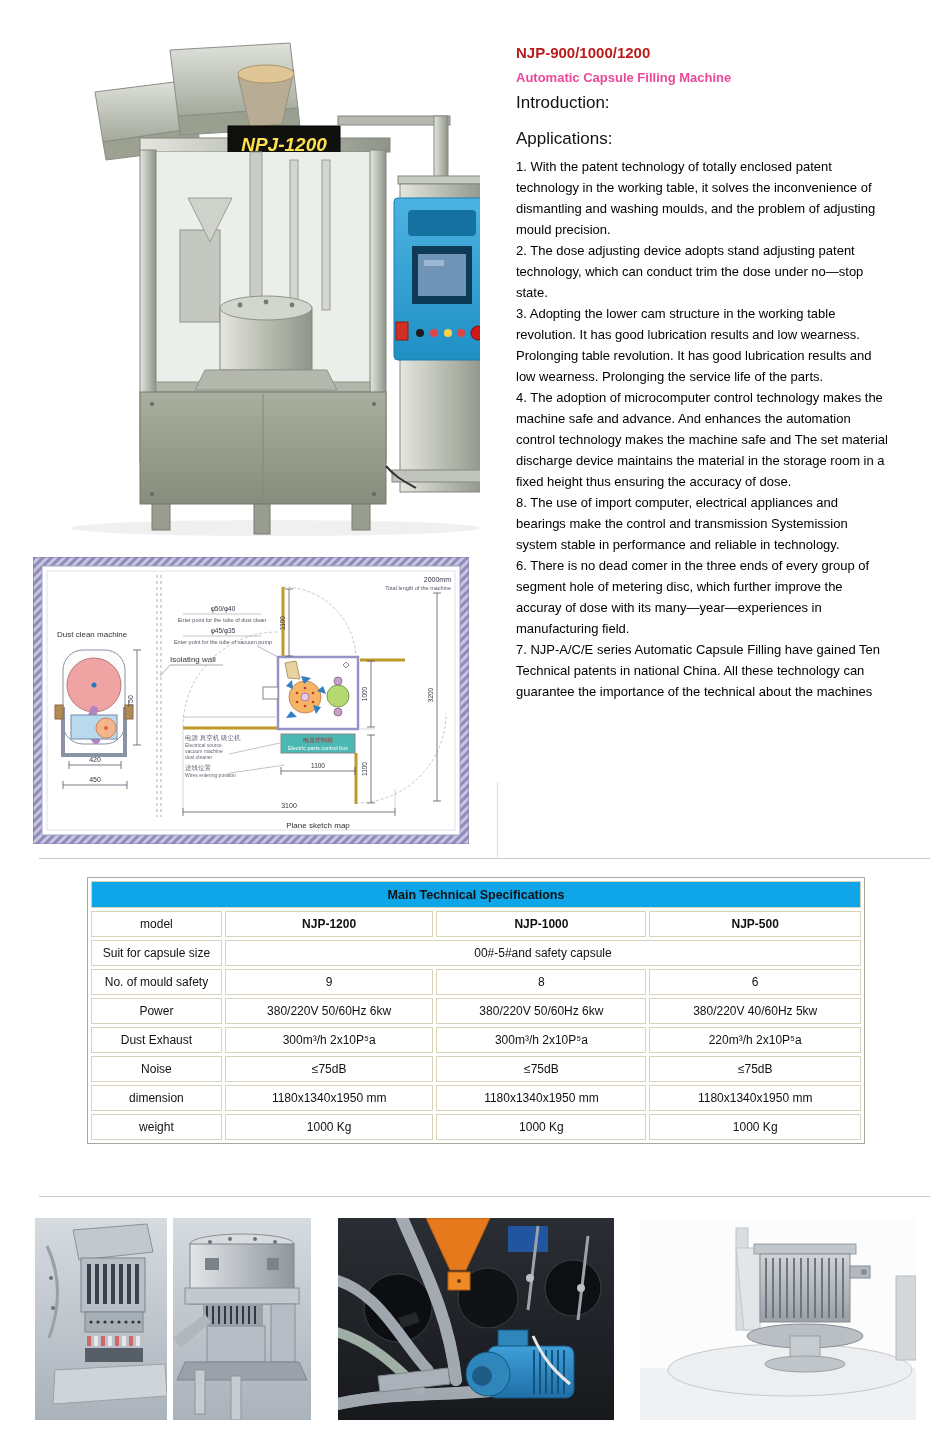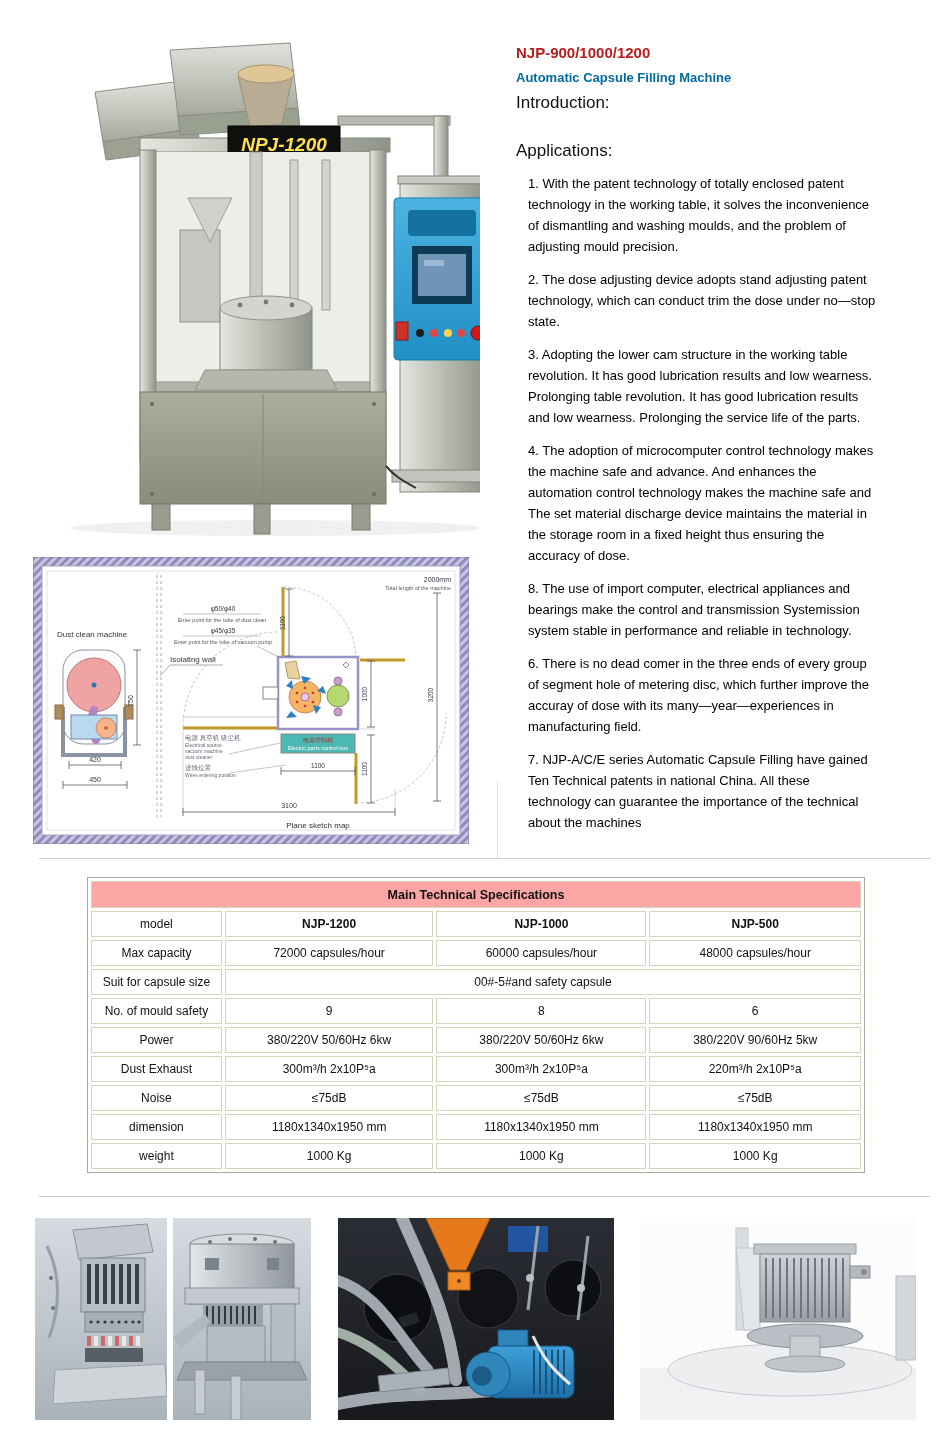--- a/index.html
+++ b/index.html
@@ -2,34 +2,34 @@
 <html><head>
 <meta charset="utf-8">
 <style>
   html,body{margin:0;padding:0;background:#fff;}
   body{font-family:"Liberation Sans","DejaVu Sans",sans-serif;color:#000;}
   .page{position:relative;width:950px;height:1450px;background:#fff;overflow:hidden;}
 
   
   .right-col{position:absolute;left:516px;top:44px;width:372px;}
   .prod-title{color:#b91c1c;font-size:15px;font-weight:bold;margin:0 0 9px;}
-  .prod-sub{color:#0369a1;font-size:13px;font-weight:bold;margin:0 0 8px;}
+  .prod-sub{color:#ec4899;font-size:13px;font-weight:bold;margin:0 0 8px;}
   .sec-head{font-size:17px;font-weight:normal;color:#111;margin:6px 0 7px;}
   .intro{font-size:13px;line-height:21.5px;text-align:justify;margin:0 0 4px;}
-  .apps p{font-size:13px;line-height:21px;margin:12px;}
+  .apps p{font-size:13px;line-height:21px;margin:0;}
 
   
   .rule{position:absolute;height:1px;background:#c9c9c9;}
   .vline{position:absolute;width:1px;background:#ddd;}
 
   
   .spec{position:absolute;left:87px;top:877px;width:776px;border:1px solid #a9a99b;background:#fff;}
   .spec table{width:100%;border-collapse:separate;border-spacing:3px;table-layout:fixed;}
   .spec td{border:1px solid #d8d4bc;text-align:center;font-size:12px;padding:2px 4px;height:20px;color:#111;overflow:hidden;}
-  .spec td.th{background:#fca5a5;font-weight:bold;font-size:12.5px;height:21px;margin-top:13px;}
+  .spec td.th{background:#0ea5e9;font-weight:bold;font-size:12.5px;height:21px;margin-top:13px;}
   .spec tr.bold-row td{font-weight:bold;}
   .spec col.c0{width:17.2%;} .spec col.c1{width:27.4%;} .spec col.c2{width:27.6%;} .spec col.c3{width:27.8%;}
 
   .photo{position:absolute;}
   svg text{font-family:"Liberation Sans","DejaVu Sans",sans-serif;}
 </style>
 </head>
 <body>
 
 <div class="page">
@@ -135,21 +135,21 @@
       <circle cx="421" cy="303" r="4" fill="#e04545"></circle>
       <circle cx="438" cy="303" r="7" fill="#d01818" stroke="#7d0f0f"></circle>
     </g>
     <path d="M346,436 C 356,448 366,452 376,458" stroke="#333" stroke-width="2" fill="none"></path>
   </svg>
 
   <div class="right-col">
     <div class="prod-title">NJP-900/1000/1200</div>
     <div class="prod-sub">Automatic Capsule Filling Machine</div>
     <div class="sec-head">Introduction:</div>
-    <div class="sec-head" style="margin-top:28px;">Applications:</div>
+    <div class="sec-head" style="margin-top:16px;">Applications:</div>
     <div class="apps">
       <p>1. With the patent technology of totally enclosed patent technology in the working table, it solves the inconvenience of dismantling and washing moulds, and the problem of adjusting mould precision.</p>
       <p>2. The dose adjusting device adopts stand adjusting patent technology, which can conduct trim the dose under no—stop state.</p>
       <p>3. Adopting the lower cam structure in the working table revolution. It has good lubrication results and low wearness. Prolonging table revolution. It has good lubrication results and low wearness. Prolonging the service life of the parts.</p>
       <p>4. The adoption of microcomputer control technology makes the machine safe and advance. And enhances the automation control technology makes the machine safe and The set material discharge device maintains the material in the storage room in a fixed height thus ensuring the accuracy of dose.</p>
       <p>8. The use of import computer, electrical appliances and bearings make the control and transmission Systemission system stable in performance and reliable in technology.</p>
       <p>6. There is no dead comer in the three ends of every group of segment hole of metering disc, which further improve the accuray of dose with its many—year—experiences in manufacturing field.</p>
       <p>7. NJP-A/C/E series Automatic Capsule Filling have gained Ten Technical patents in national China. All these technology can guarantee the importance of the technical about the machines</p>
     </div>
   </div>
@@ -316,40 +316,34 @@
           <tr>
         <td class="th" colspan="4">Main Technical Specifications</td>
       </tr>
       <tr class="bold-row">
         <td style="font-weight:normal">model</td>
         <td>NJP-1200</td>
         <td>NJP-1000</td>
         <td>NJP-500</td>
       </tr>
       <tr>
-        <td>Max capacity</td>
-        <td>72000 capsules/hour</td>
-        <td>60000 capsules/hour</td>
-        <td>48000 capsules/hour</td>
-      </tr>
-      <tr>
         <td>Suit for capsule size</td>
         <td colspan="3">00#-5#and safety capsule</td>
       </tr>
       <tr>
         <td>No. of mould safety</td>
         <td>9</td>
         <td>8</td>
         <td>6</td>
       </tr>
       <tr>
         <td>Power</td>
         <td>380/220V 50/60Hz 6kw</td>
         <td>380/220V 50/60Hz 6kw</td>
-        <td>380/220V 90/60Hz 5kw</td>
+        <td>380/220V 40/60Hz 5kw</td>
       </tr>
       <tr>
         <td>Dust Exhaust</td>
         <td>300m³/h 2x10P⁵a</td>
         <td>300m³/h 2x10P⁵a</td>
         <td>220m³/h 2x10P⁵a</td>
       </tr>
       <tr>
         <td>Noise</td>
         <td>≤75dB</td>

